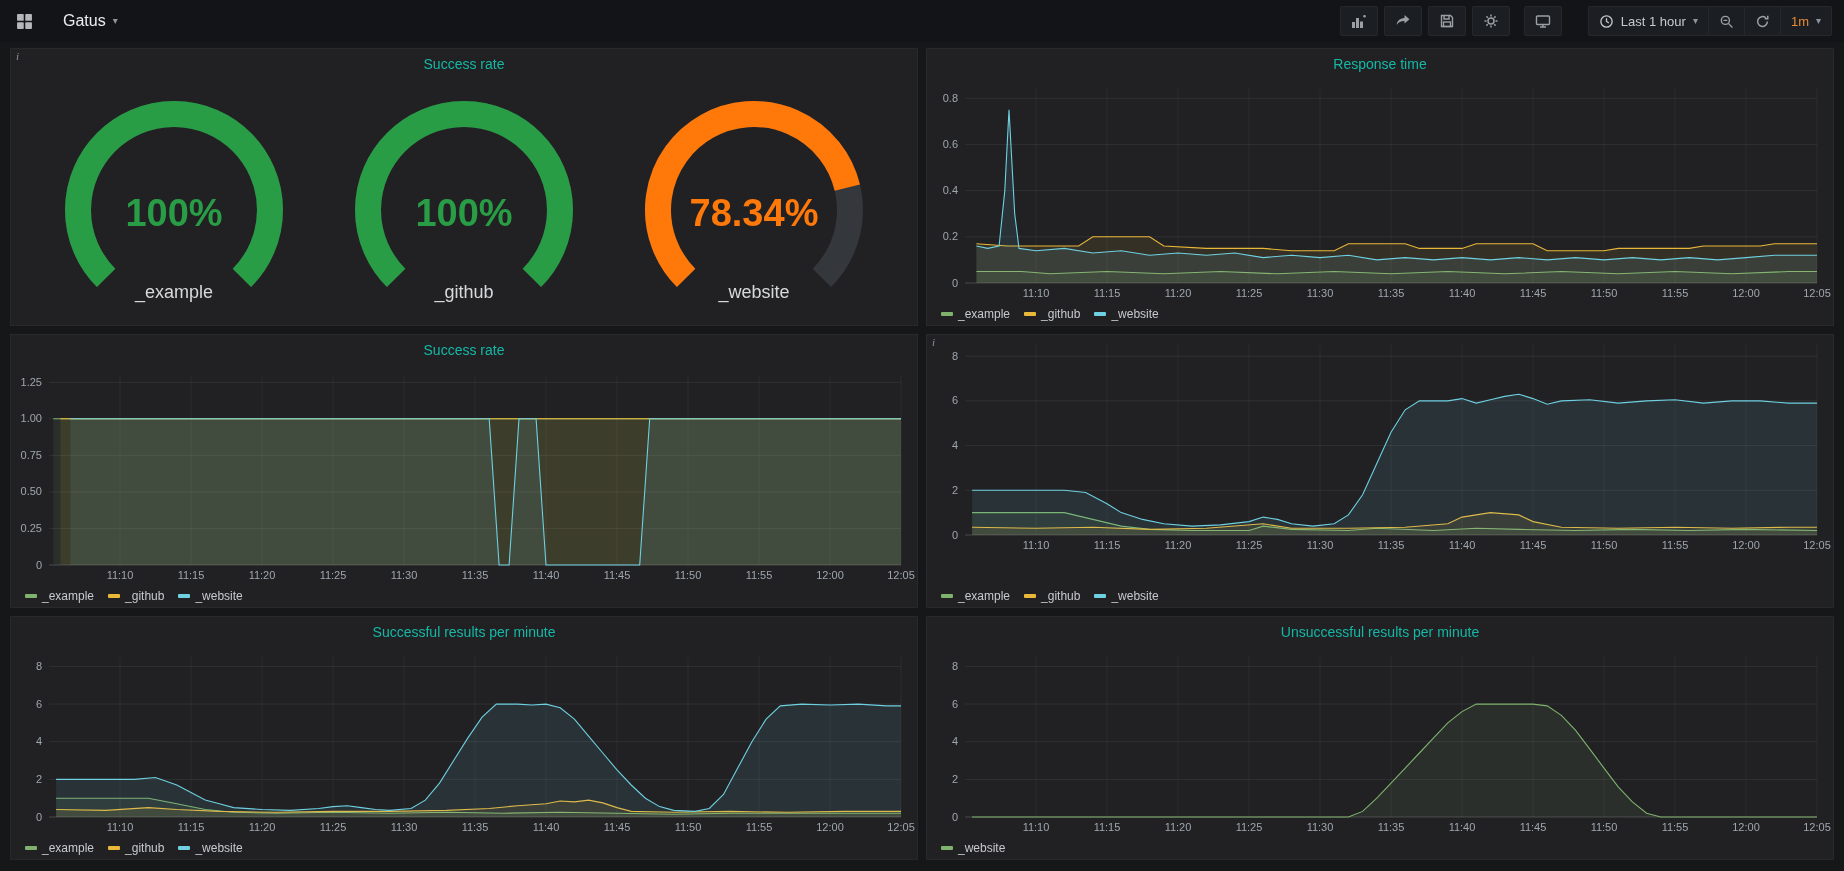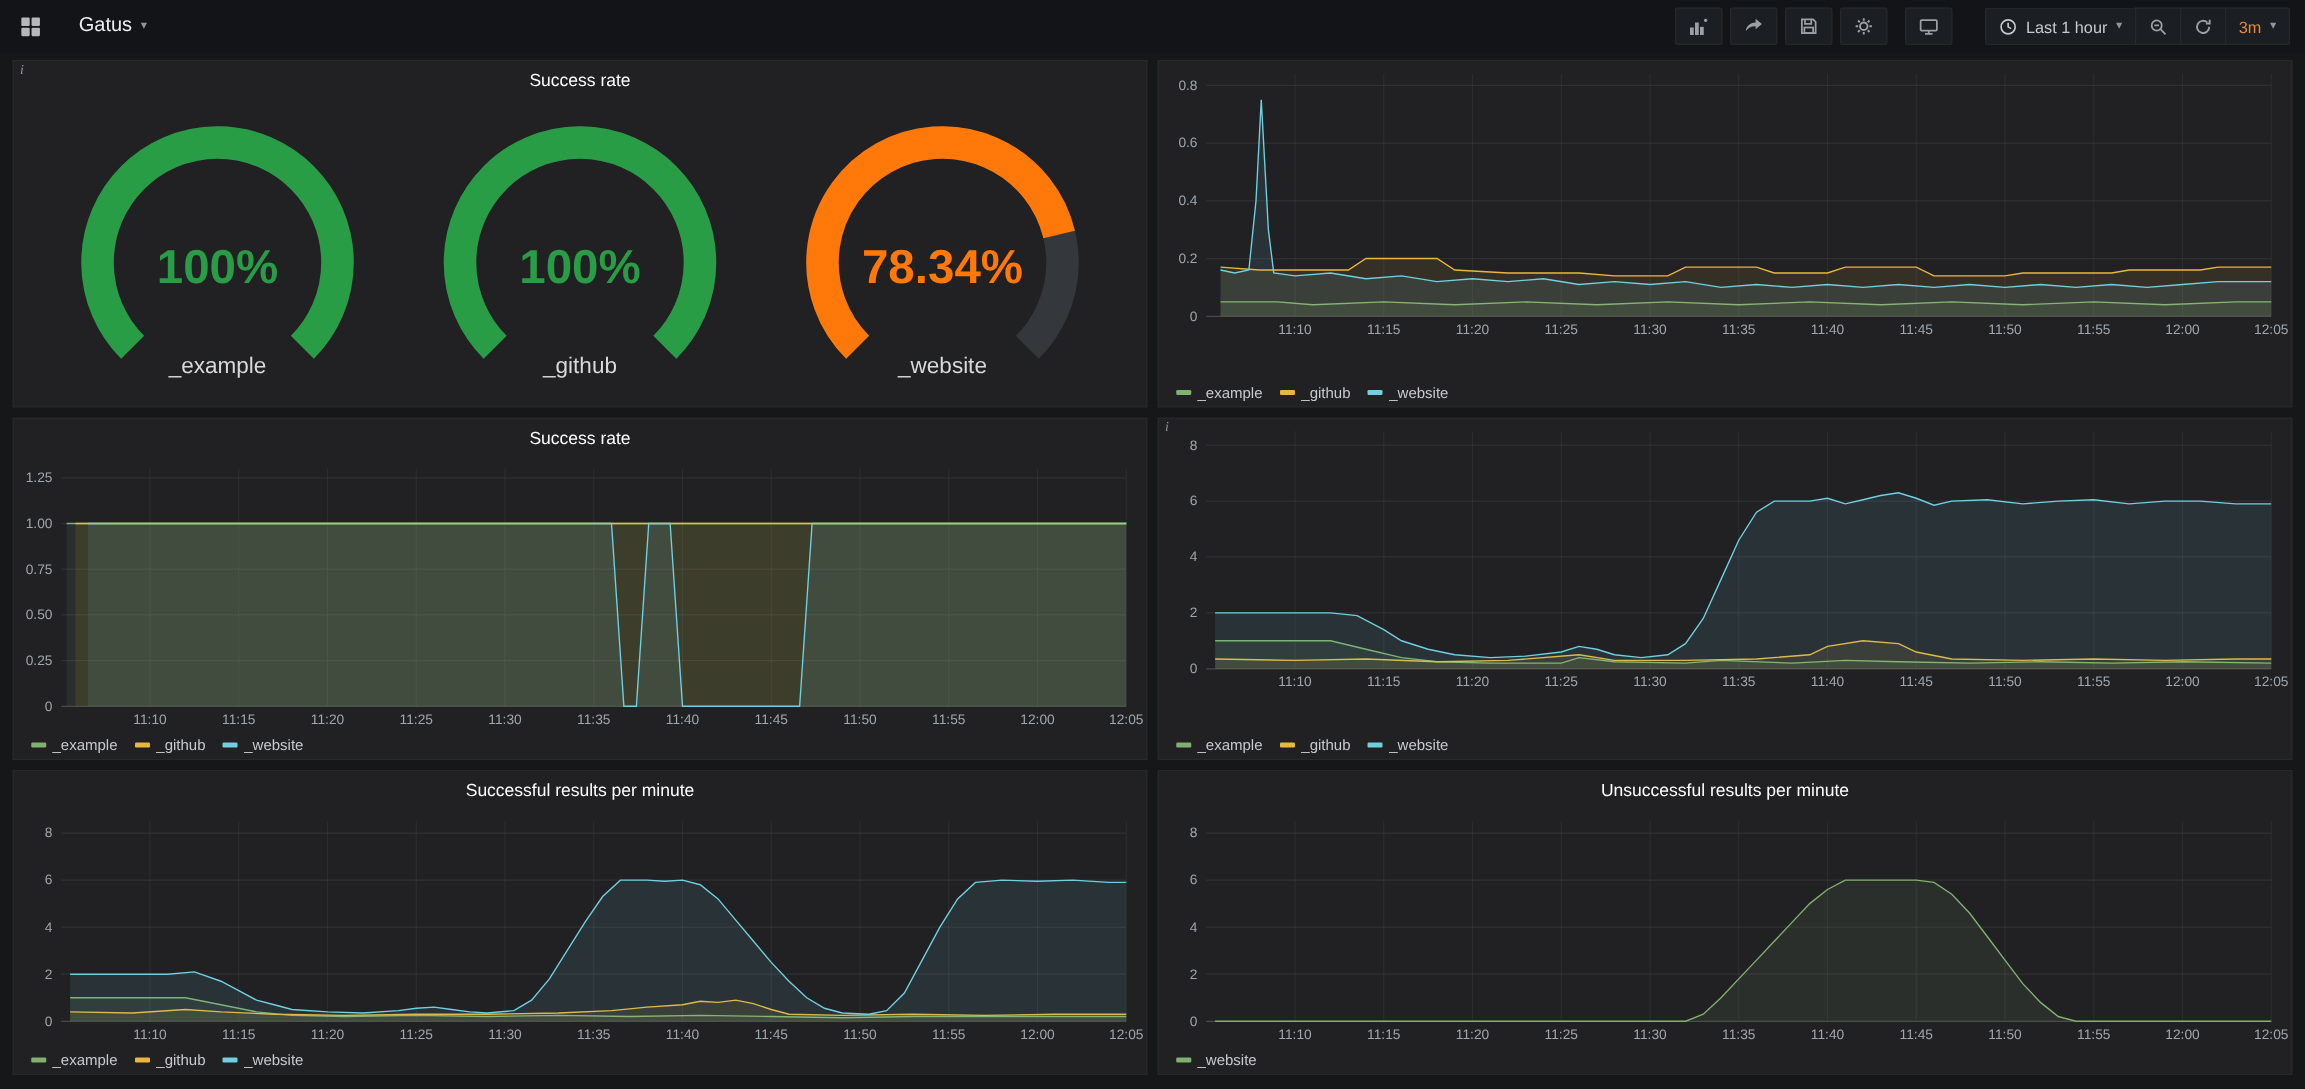--- a/index.html
+++ b/index.html
@@ -25,21 +25,21 @@
   .btn-group .nav-btn:first-child{border-radius:2px 0 0 2px}
   .btn-group .nav-btn:last-child{border-radius:0 2px 2px 0;border-right-width:1px}
   .refresh-val{color:#e58c35}
 
   
   .dashboard{padding:6px 10px 8px;display:grid;grid-template-columns:1fr 1fr;
     grid-template-rows:278px 274px 244px;gap:8px}
   .panel{position:relative;background:#212124;border:1px solid rgba(255,255,255,0.04);
     display:flex;flex-direction:column;min-height:0}
   .panel-title{flex:none;height:30px;line-height:30px;text-align:center;font-size:14px;
-    font-weight:500;color:#ffffff;cursor:pointer}
+    font-weight:500;color:#14b8a6;cursor:pointer}
   .panel-info{position:absolute;top:1px;left:5px;color:#8e949b;font-size:11px;
     font-style:italic;font-family:"Liberation Serif",serif;cursor:pointer;z-index:2}
 
   
   .gauges{flex:1;display:flex;align-items:center;justify-content:space-around;padding:0 18px 4px}
   .gauge{display:flex;flex-direction:column;align-items:flex-end}
 
   
   .chart-wrap{flex:1;min-height:0;position:relative}
   .chart-wrap svg{position:absolute;left:0;top:0}
@@ -115,21 +115,21 @@
             <path d="M10 10l4.3 4.3M4.8 6.8h4"></path>
           </svg>
       </button>
       <button class="nav-btn">
         <svg width="15" height="15" viewBox="0 0 16 16" fill="none" stroke="#9aa0a6" stroke-width="1.6">
             <path d="M13.2 8a5.2 5.2 0 1 1-1.7-3.85"></path>
             <path d="M13.6 1.9v3.2h-3.2"></path>
           </svg>
       </button>
       <button class="nav-btn">
-        <span class="refresh-val">3m</span>
+        <span class="refresh-val">1m</span>
         <span class="caret">▾</span>
       </button>
     </div>
   </div>
 </header>
 
 <main class="dashboard">
 
   <section class="panel">
     <div class="panel-info">i</div>
@@ -156,20 +156,21 @@
             <path d="M 57.12 179.88 A 96 96 0 1 1 192.88 179.88" stroke="#34373c" stroke-width="26" fill="none"></path>
             <path d="M 57.12 179.88 A 96 96 0 1 1 218.35 89.62" stroke="#ff780a" stroke-width="26" fill="none"></path>
             <text x="125" y="128" text-anchor="middle" fill="#ff780a" font-size="38" font-weight="bold">78.34%</text>
             <text x="125" y="200" text-anchor="middle" fill="#d8d9da" font-size="18">_website</text>
           </svg>
         </div>
       </div>
   </section>
 
   <section class="panel">
+    <div class="panel-title">Response time</div>
     <div class="chart-wrap">
         <svg width="906" height="224">
           <line x1="109" x2="109" y1="10" y2="204" stroke="rgba(255,255,255,0.05)" stroke-width="1"></line>
           <text x="109" y="218" text-anchor="middle" fill="#9fa6ad" font-size="11">11:10</text>
           <line x1="180" x2="180" y1="10" y2="204" stroke="rgba(255,255,255,0.05)" stroke-width="1"></line>
           <text x="180" y="218" text-anchor="middle" fill="#9fa6ad" font-size="11">11:15</text>
           <line x1="251" x2="251" y1="10" y2="204" stroke="rgba(255,255,255,0.05)" stroke-width="1"></line>
           <text x="251" y="218" text-anchor="middle" fill="#9fa6ad" font-size="11">11:20</text>
           <line x1="322" x2="322" y1="10" y2="204" stroke="rgba(255,255,255,0.05)" stroke-width="1"></line>
           <text x="322" y="218" text-anchor="middle" fill="#9fa6ad" font-size="11">11:25</text>

